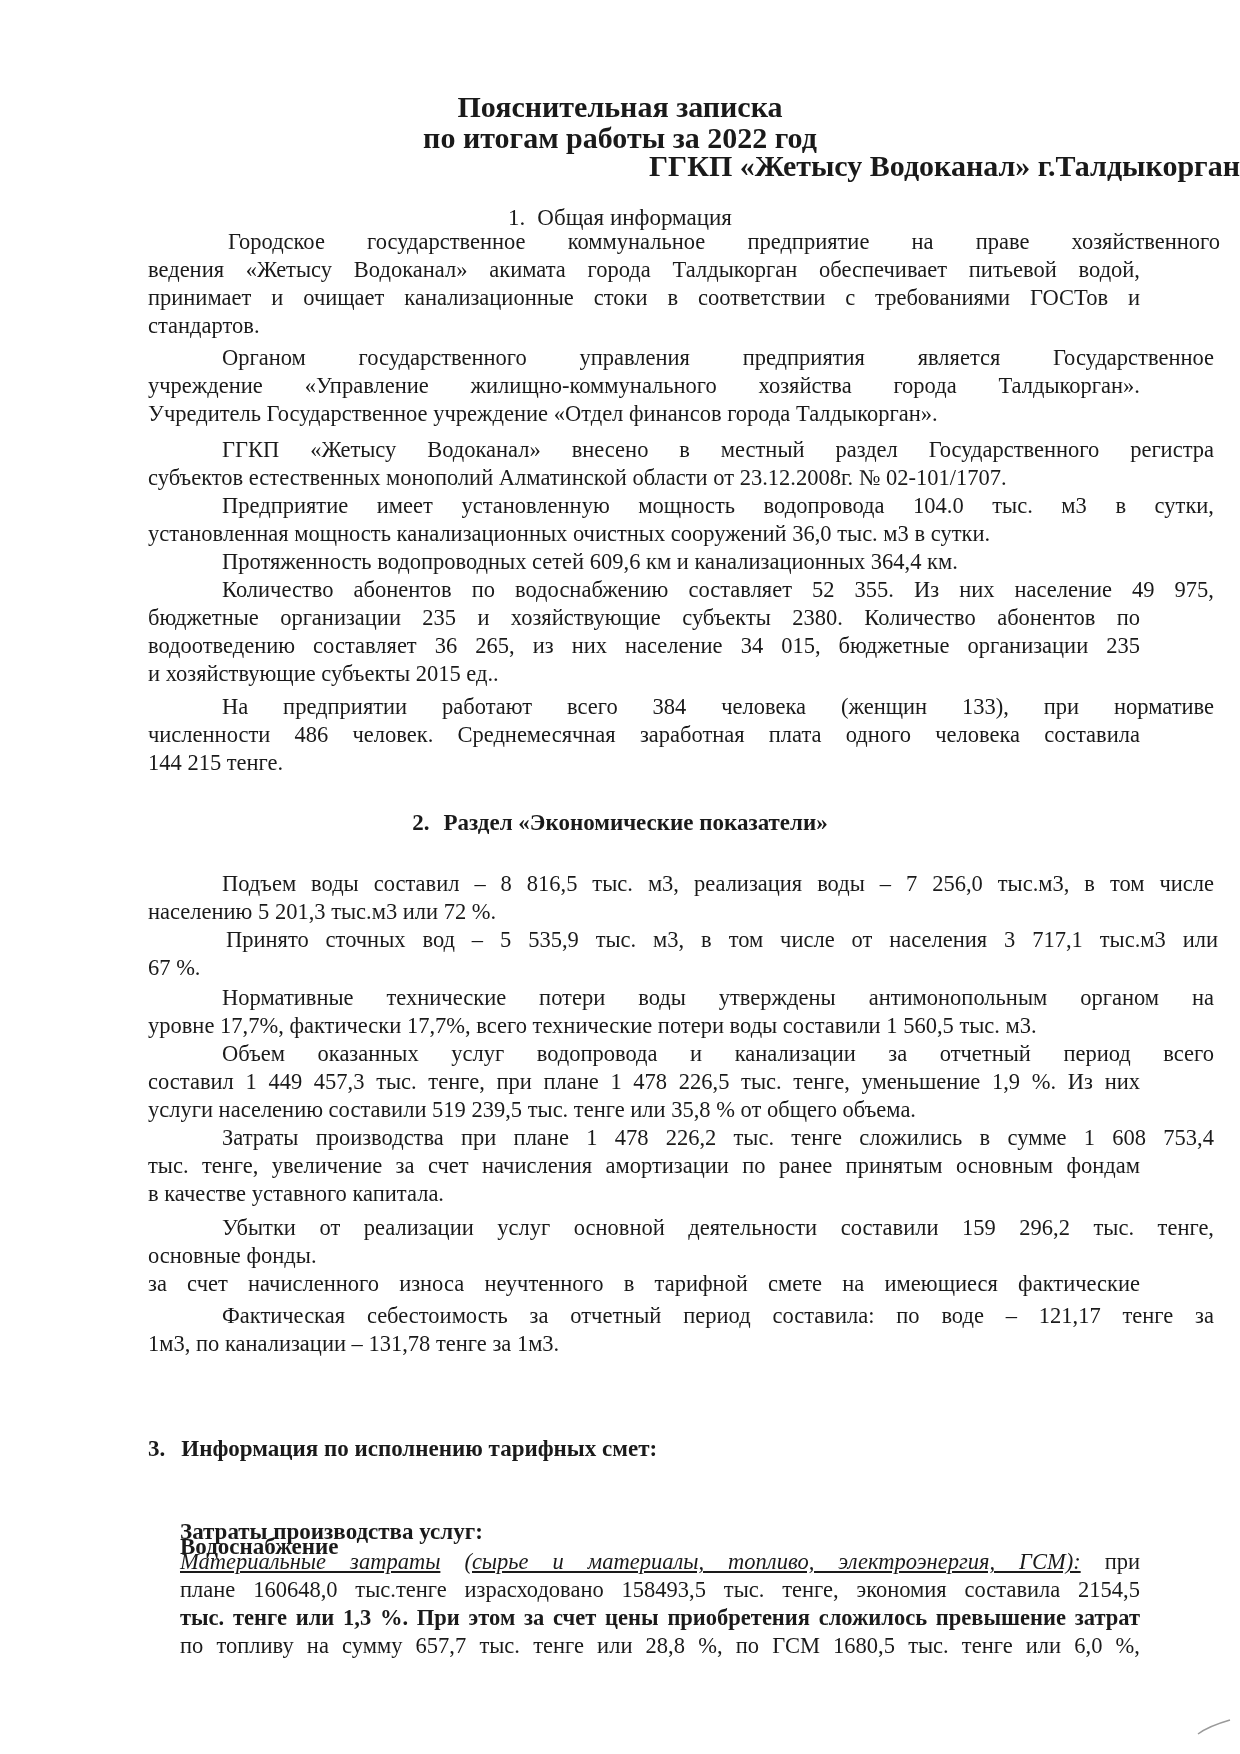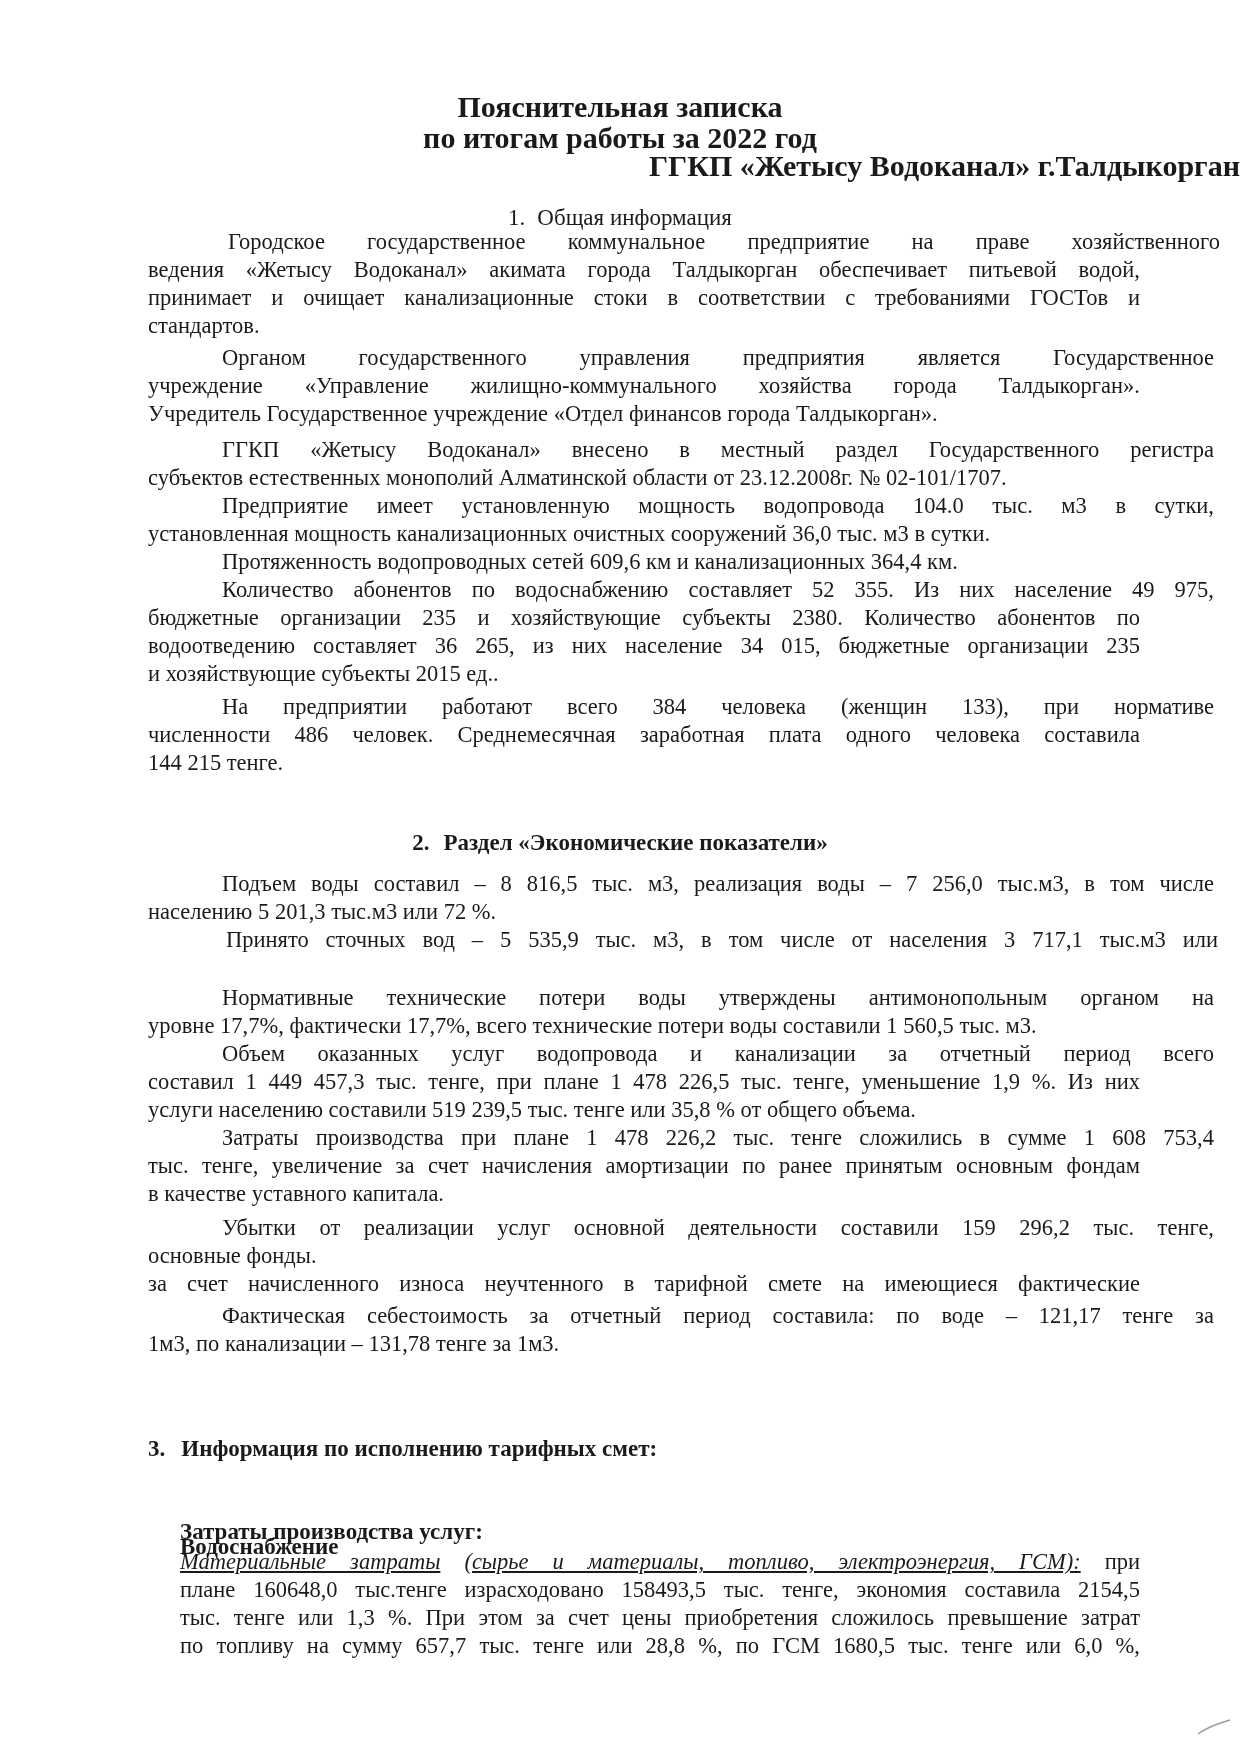--- a/index.html
+++ b/index.html
@@ -12,21 +12,21 @@
   .t1 { top: 93px; }
   .t2 { top: 124px; }
   .t3 { top: 152px; text-align: right; }
   .sec1 { position: absolute; top: 205px; left: 0; width: 1240px; text-align: center; font-size: 23px; }
   .sec1 .num { margin-right: 12px; }
 
   .para { position: absolute; left: 148px; width: 992px; font-size: 22.5px; line-height: 28px; text-align: justify; }
   .para .ln { display: block; white-space: nowrap; text-align: justify; text-align-last: justify; }
   .para .ln.last { text-align-last: left; }
 
-  .sec2 { position: absolute; top: 810px; left: 0; width: 1240px; text-align: center; font-size: 23px; font-weight: bold; margin-top: 20px; }
+  .sec2 { position: absolute; top: 810px; left: 0; width: 1240px; text-align: center; font-size: 23px; font-weight: bold; }
   .sec2 .num { margin-right: 14px; }
   .sec3 { position: absolute; top: 1436px; left: 148px; font-size: 23px; font-weight: bold; }
   .sec3 .num { margin-right: 16px; }
   .sub { position: absolute; left: 180px; font-size: 23px; font-weight: bold; }
   .u-it { font-style: italic; text-decoration: underline; }
   .corner-mark { position: absolute; right: 8px; bottom: 16px; width: 40px; height: 30px; }
 </style>
 </head>
 <body>
 
@@ -84,20 +84,21 @@
     <span class="num">2.</span><span>Раздел «Экономические показатели»</span>
   </div>
 
   <div class="para" style="top:870px;">
     <span class="ln" style="padding-left: 74px; white-space: normal; width: 100%;">Подъем воды составил – 8 816,5 тыс. м3, реализация воды – 7 256,0 тыс.м3, в том числе</span>
     <span class="ln last">населению 5 201,3 тыс.м3 или 72 %.</span>
   </div>
 
   <div class="para" style="top:926px;">
     <span class="ln" style="padding-left: 78px; white-space: normal; width: 100%;">Принято сточных вод – 5 535,9 тыс. м3, в том числе от населения 3 717,1 тыс.м3 или</span>
+    <span class="ln last">67 %.</span>
   </div>
 
   <div class="para" style="top:984px;">
     <span class="ln" style="padding-left: 74px; white-space: normal; width: 100%;">Нормативные технические потери воды утверждены антимонопольным органом на</span>
     <span class="ln last">уровне 17,7%, фактически 17,7%, всего технические потери воды составили 1 560,5 тыс. м3.</span>
   </div>
 
   <div class="para" style="top:1040px;">
     <span class="ln" style="padding-left: 74px; white-space: normal; width: 100%;">Объем оказанных услуг водопровода и канализации за отчетный период всего</span>
     <span class="ln" style="white-space: normal; width: 100%;">составил 1 449 457,3 тыс. тенге, при плане 1 478 226,5 тыс. тенге, уменьшение 1,9 %.  Из них</span>
@@ -124,20 +125,20 @@
   <div class="sec3">
     <span class="num">3.</span><span>Информация по исполнению тарифных смет:</span>
   </div>
 
   <div class="sub" style="top:1490px;margin-top:44px;">Водоснабжение</div>
   <div class="sub" style="top:1519px;">Затраты производства услуг:</div>
 
   <div class="para" style="top:1548px; left:180px; width:960px;">
     <span class="ln" style="white-space: normal; width: 100%;"><span class="u-it">Материальные затраты</span> <span class="u-it">(сырье и материалы, топливо, электроэнергия, ГСМ):</span> <span>при</span></span>
     <span class="ln" style="white-space: normal; width: 100%;">плане 160648,0 тыс.тенге израсходовано 158493,5 тыс. тенге, экономия составила 2154,5</span>
-    <span class="ln" style="white-space: normal; width: 100%;">тыс. тенге или 1,3 %. При этом за счет цены приобретения сложилось превышение затрат</span>
+    <span class="ln" style="white-space: normal; width: 100%; font-weight: bold;">тыс. тенге или 1,3 %. При этом за счет цены приобретения сложилось превышение затрат</span>
     <span class="ln" style="white-space: normal; width: 100%;">по топливу на сумму 657,7 тыс. тенге или 28,8 %, по ГСМ 1680,5 тыс. тенге или 6,0 %,</span>
   </div>
 
   <svg class="corner-mark" viewBox="0 0 40 30">
     <path d="M6 26 C 14 20, 24 16, 38 12" stroke="#9a9a9a" stroke-width="1.5" fill="none"></path>
   </svg>
 </div>
 
 </body></html>

